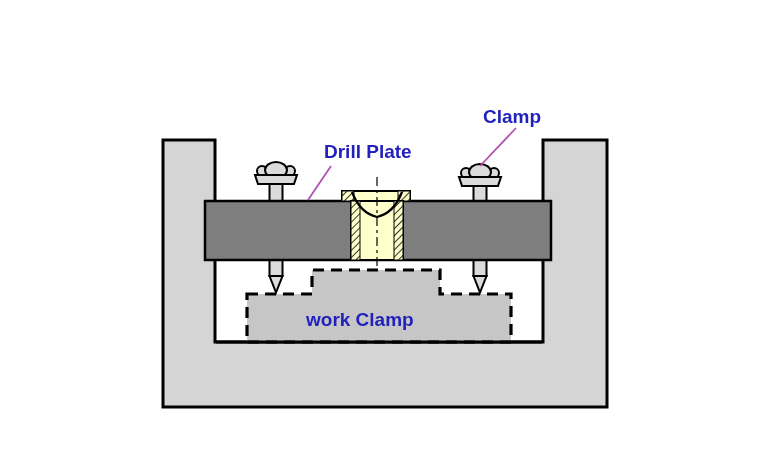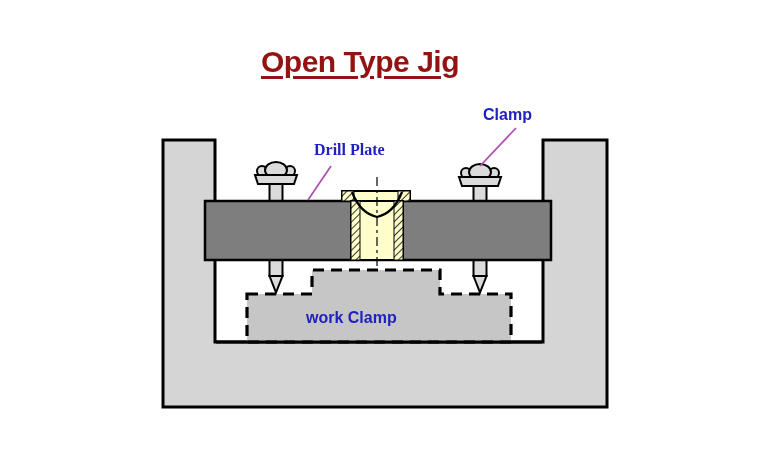--- a/index.html
+++ b/index.html
@@ -26,24 +26,24 @@
 
   
   .title{
     position:absolute;left:261px;top:45px;
     font-size:30px;font-weight:bold;letter-spacing:-0.5px;
     color:var(--c-title);white-space:nowrap;
     text-decoration:underline;text-decoration-thickness:3px;text-underline-offset:4px;
     z-index:5;
   }
   .diagram-label{
-    position:absolute;font-size:16px;font-weight:bold;
+    position:absolute;font-size:19px;font-weight:bold;
     color:var(--c-label);white-space:nowrap;z-index:5;
   }
-  .lbl-drill-plate{left:314px;top:141px;font-family:Liberation Serif, serif;}
+  .lbl-drill-plate{left:324px;top:141px;}
   .lbl-clamp{left:483px;top:106px;}
   .lbl-work-piece{left:306px;top:309px;}
 </style>
 </head>
 <body>
 
 <div class="stage">
 
   <svg width="759" height="461" viewBox="0 0 759 461">
     <defs>
@@ -87,17 +87,16 @@
       <rect class="hatched" x="351" y="201" width="9" height="59"></rect>
       <rect class="hatched" x="394" y="201" width="9" height="59"></rect>
       <path class="vsink" d="M352,192 Q360,213 377,217 Q394,213 402,192"></path>
       <line class="centerline" x1="377" y1="177" x2="377" y2="268"></line>
     </g>
 
     <line class="leader" x1="331" y1="166" x2="308" y2="200"></line>
     <line class="leader" x1="516" y1="128" x2="480" y2="166"></line>
   </svg>
 
-  <div class="title">Open Type Jig</div>
   <div class="diagram-label lbl-drill-plate">Drill Plate</div>
   <div class="diagram-label lbl-clamp">Clamp</div>
   <div class="diagram-label lbl-work-piece">work Clamp</div>
 </div>
 
 </body></html>

